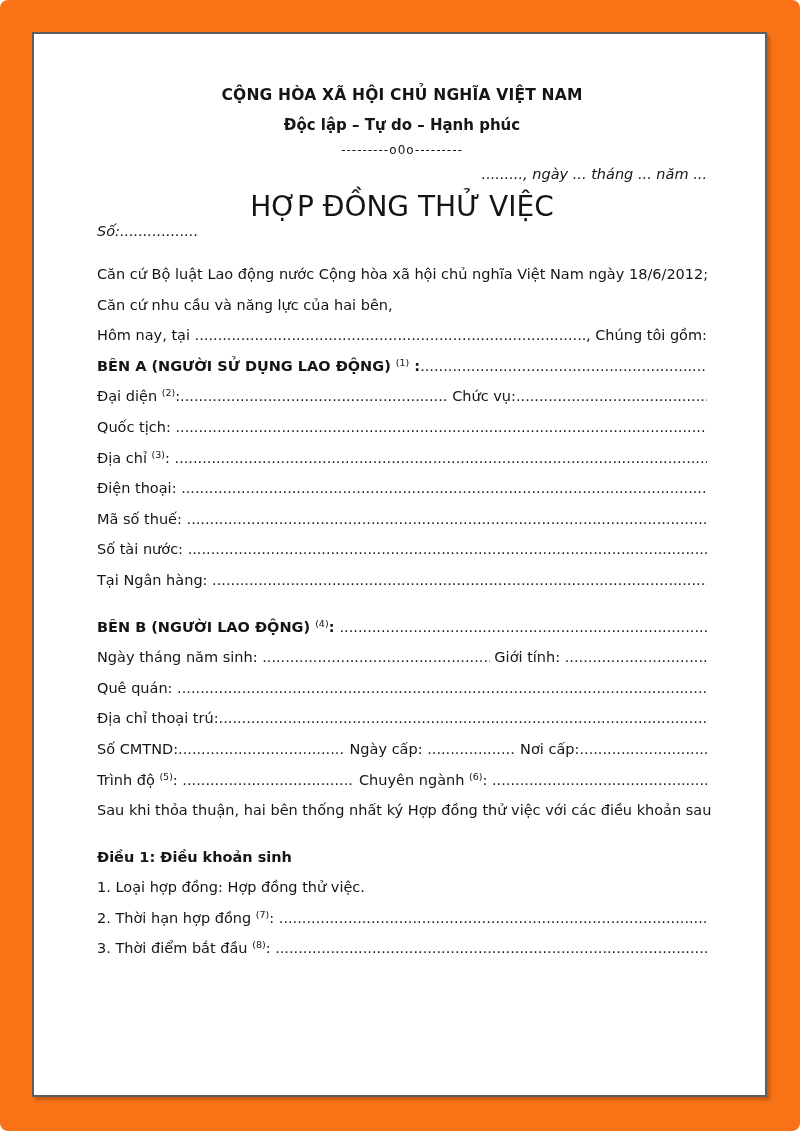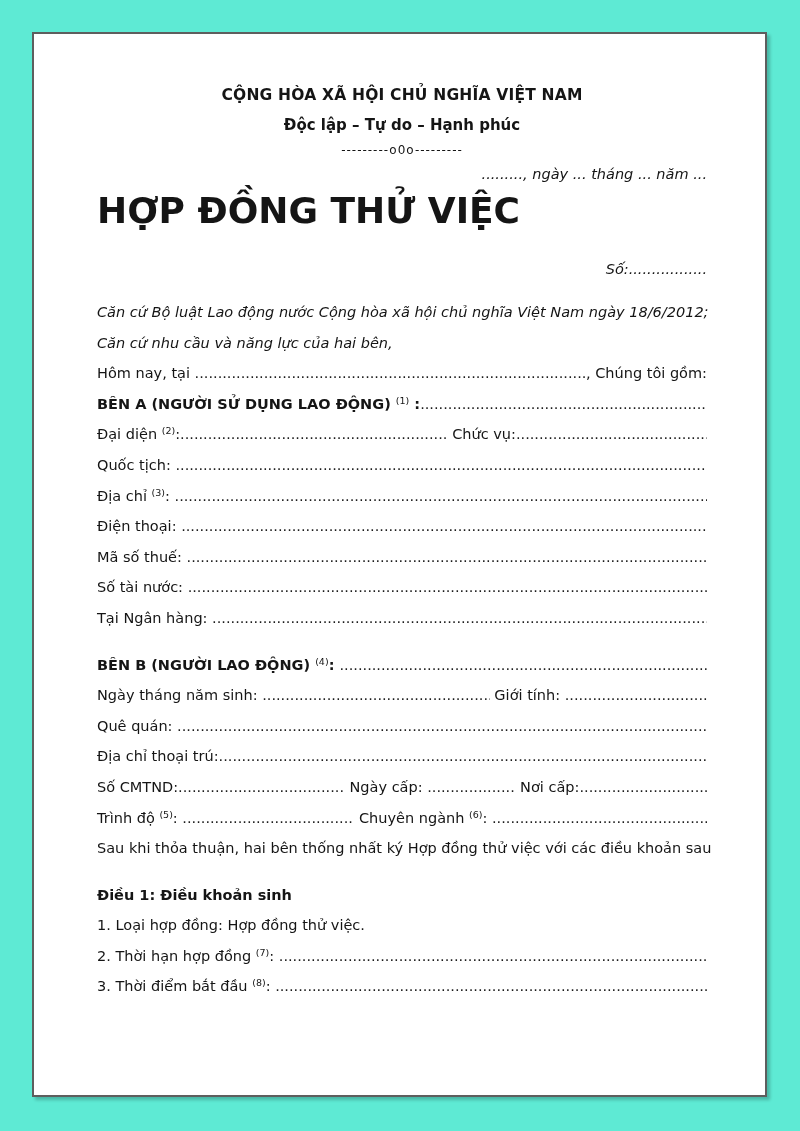--- a/index.html
+++ b/index.html
@@ -6,22 +6,23 @@
     margin: 0;
     padding: 0;
     background: #ffffff;
     font-family: "DejaVu Sans", "Liberation Sans", sans-serif;
     color: #151515;
   }
   .canvas {
     position: relative;
     width: 800px;
     height: 1131px;
-    background: #5eead4;
+    background: #f97316;
     overflow: hidden;
+    border-radius: 8px;
   }
   .page {
     position: absolute;
     left: 32px;
     top: 32px;
     width: 735px;
     height: 1065px;
     box-sizing: border-box;
     background: #ffffff;
     border: 2px solid #5e5e5e;
@@ -44,42 +45,42 @@
     margin-top: 9px;
     letter-spacing: 1px;
   }
   .dateline {
     text-align: right;
     font-style: italic;
     font-size: 14.5px;
     margin-top: 9px;
   }
   .doc-title {
+    text-align: center;
+    font-weight: normal;
+    font-size: 28px;
+    margin: 8px 0 0 0;
+  }
+  .number-line {
     text-align: left;
-    font-weight: bold;
-    font-size: 36px;
-    margin: 8px 0 0 0;
-  }
-  .number-line {
-    text-align: right;
     font-style: italic;
     font-size: 14.5px;
-    margin-top: 30px;
+    margin-top: 0;
   }
   .lines {
     margin-top: 27px;
     font-size: 14.5px;
   }
   .line {
     display: flex;
     align-items: baseline;
     height: 30.6px;
   }
   .line.gap { margin-top: 16px; }
-  .line.italic { font-style: italic; }
+  .line.italic { }
   .txt { flex: 0 0 auto; white-space: pre; }
   .txt.bold { font-weight: bold; }
   .dots {
     flex: 1 1 0;
     min-width: 0;
     overflow: hidden;
     white-space: nowrap;
     color: #1c1c1c;
   }
   .sup {

